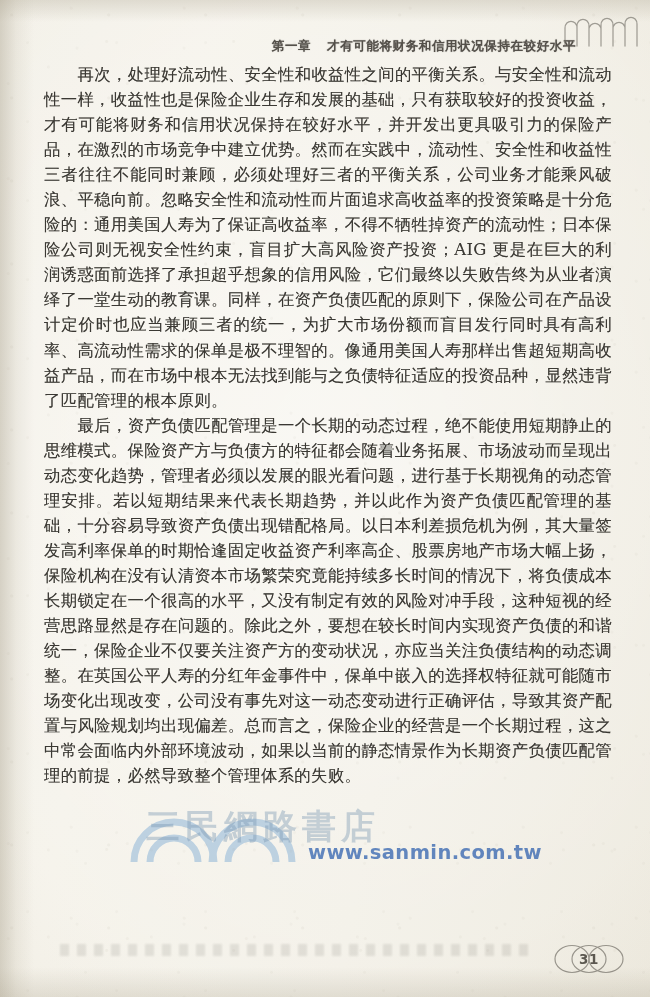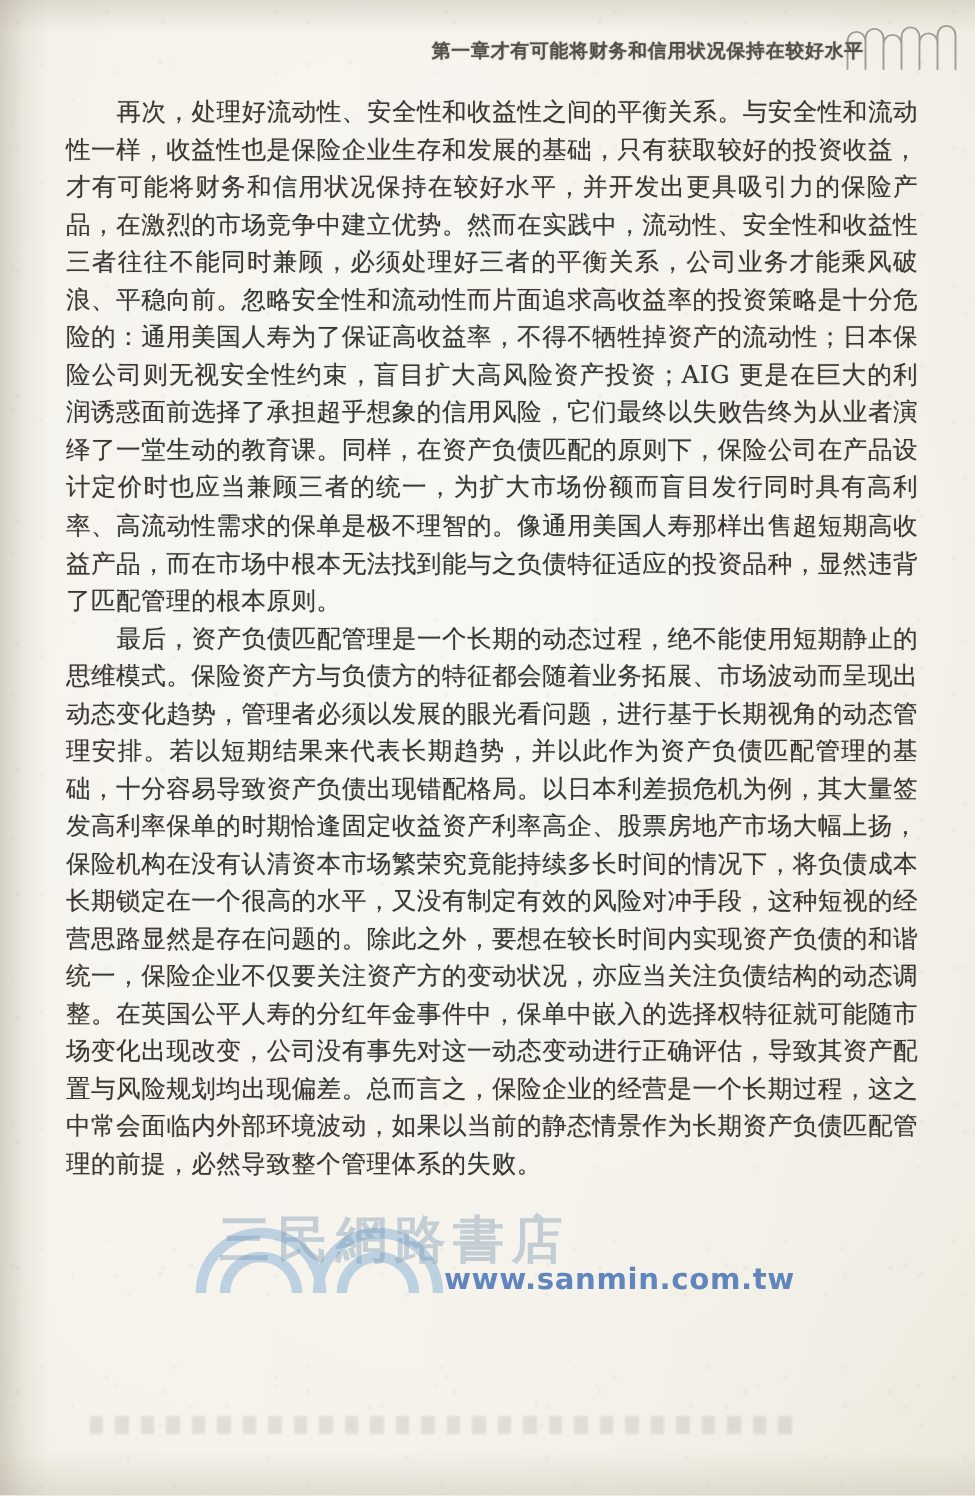--- a/index.html
+++ b/index.html
@@ -75,23 +75,24 @@
   #header {
     position: absolute;
     top: 22px;
     left: 40px;
     right: 16px;
     height: 34px;
   }
   #header-inner {
     position: absolute;
     right: 58px;
-    top: 4px;
+    top: 16px;
     display: flex;
     align-items: baseline;
+    gap: 16px;
     white-space: nowrap;
   }
   .hdr-chapter, .hdr-title {
     font-family: "DejaVu Sans", "Liberation Sans", sans-serif;
     font-size: 12.5px;
     font-weight: bold;
     color: #54504a;
     letter-spacing: 0.6px;
     text-shadow: 0 0 1.1px rgba(84,80,74,0.55);
   }
@@ -158,21 +159,21 @@
     width: 382px;
     font-family: "DejaVu Sans", "Liberation Sans", sans-serif;
     font-size: 34px;
     font-weight: bold;
     letter-spacing: 5px;
     color: rgba(120,150,178,0.40);
     white-space: nowrap;
   }
   #wm-url {
     position: absolute;
-    left: 168px;
+    left: 180px;
     top: 55px;
     font-family: "DejaVu Sans", "Liberation Sans", sans-serif;
     font-size: 19.5px;
     font-weight: bold;
     letter-spacing: 0.4px;
     color: rgba(40,92,172,0.72);
     white-space: nowrap;
   }
 
   
@@ -254,15 +255,25 @@
         <path d="M100,74 A24,24 0 0 1 148,74"></path>
       </g>
     </svg>
     <div id="wm-cn">三民網路書店</div>
     <div id="wm-url">www.sanmin.com.tw</div>
   </div>
 
   <div id="ghost-line"></div>
   <div id="bottom-shadow"></div>
 
+  <div id="folio">
+    <svg id="folio-rings" viewBox="0 0 78 40">
+      <g fill="none" stroke="#77736b" stroke-width="1.2">
+        <ellipse cx="22" cy="20" rx="17" ry="13.5"></ellipse>
+        <ellipse cx="39" cy="20" rx="17" ry="13.5"></ellipse>
+        <ellipse cx="56" cy="20" rx="17" ry="13.5"></ellipse>
+      </g>
+    </svg>
+    <div id="folio-num">31</div>
+  </div>
 
   <div id="grain"></div>
 </div>
 
 </body></html>

